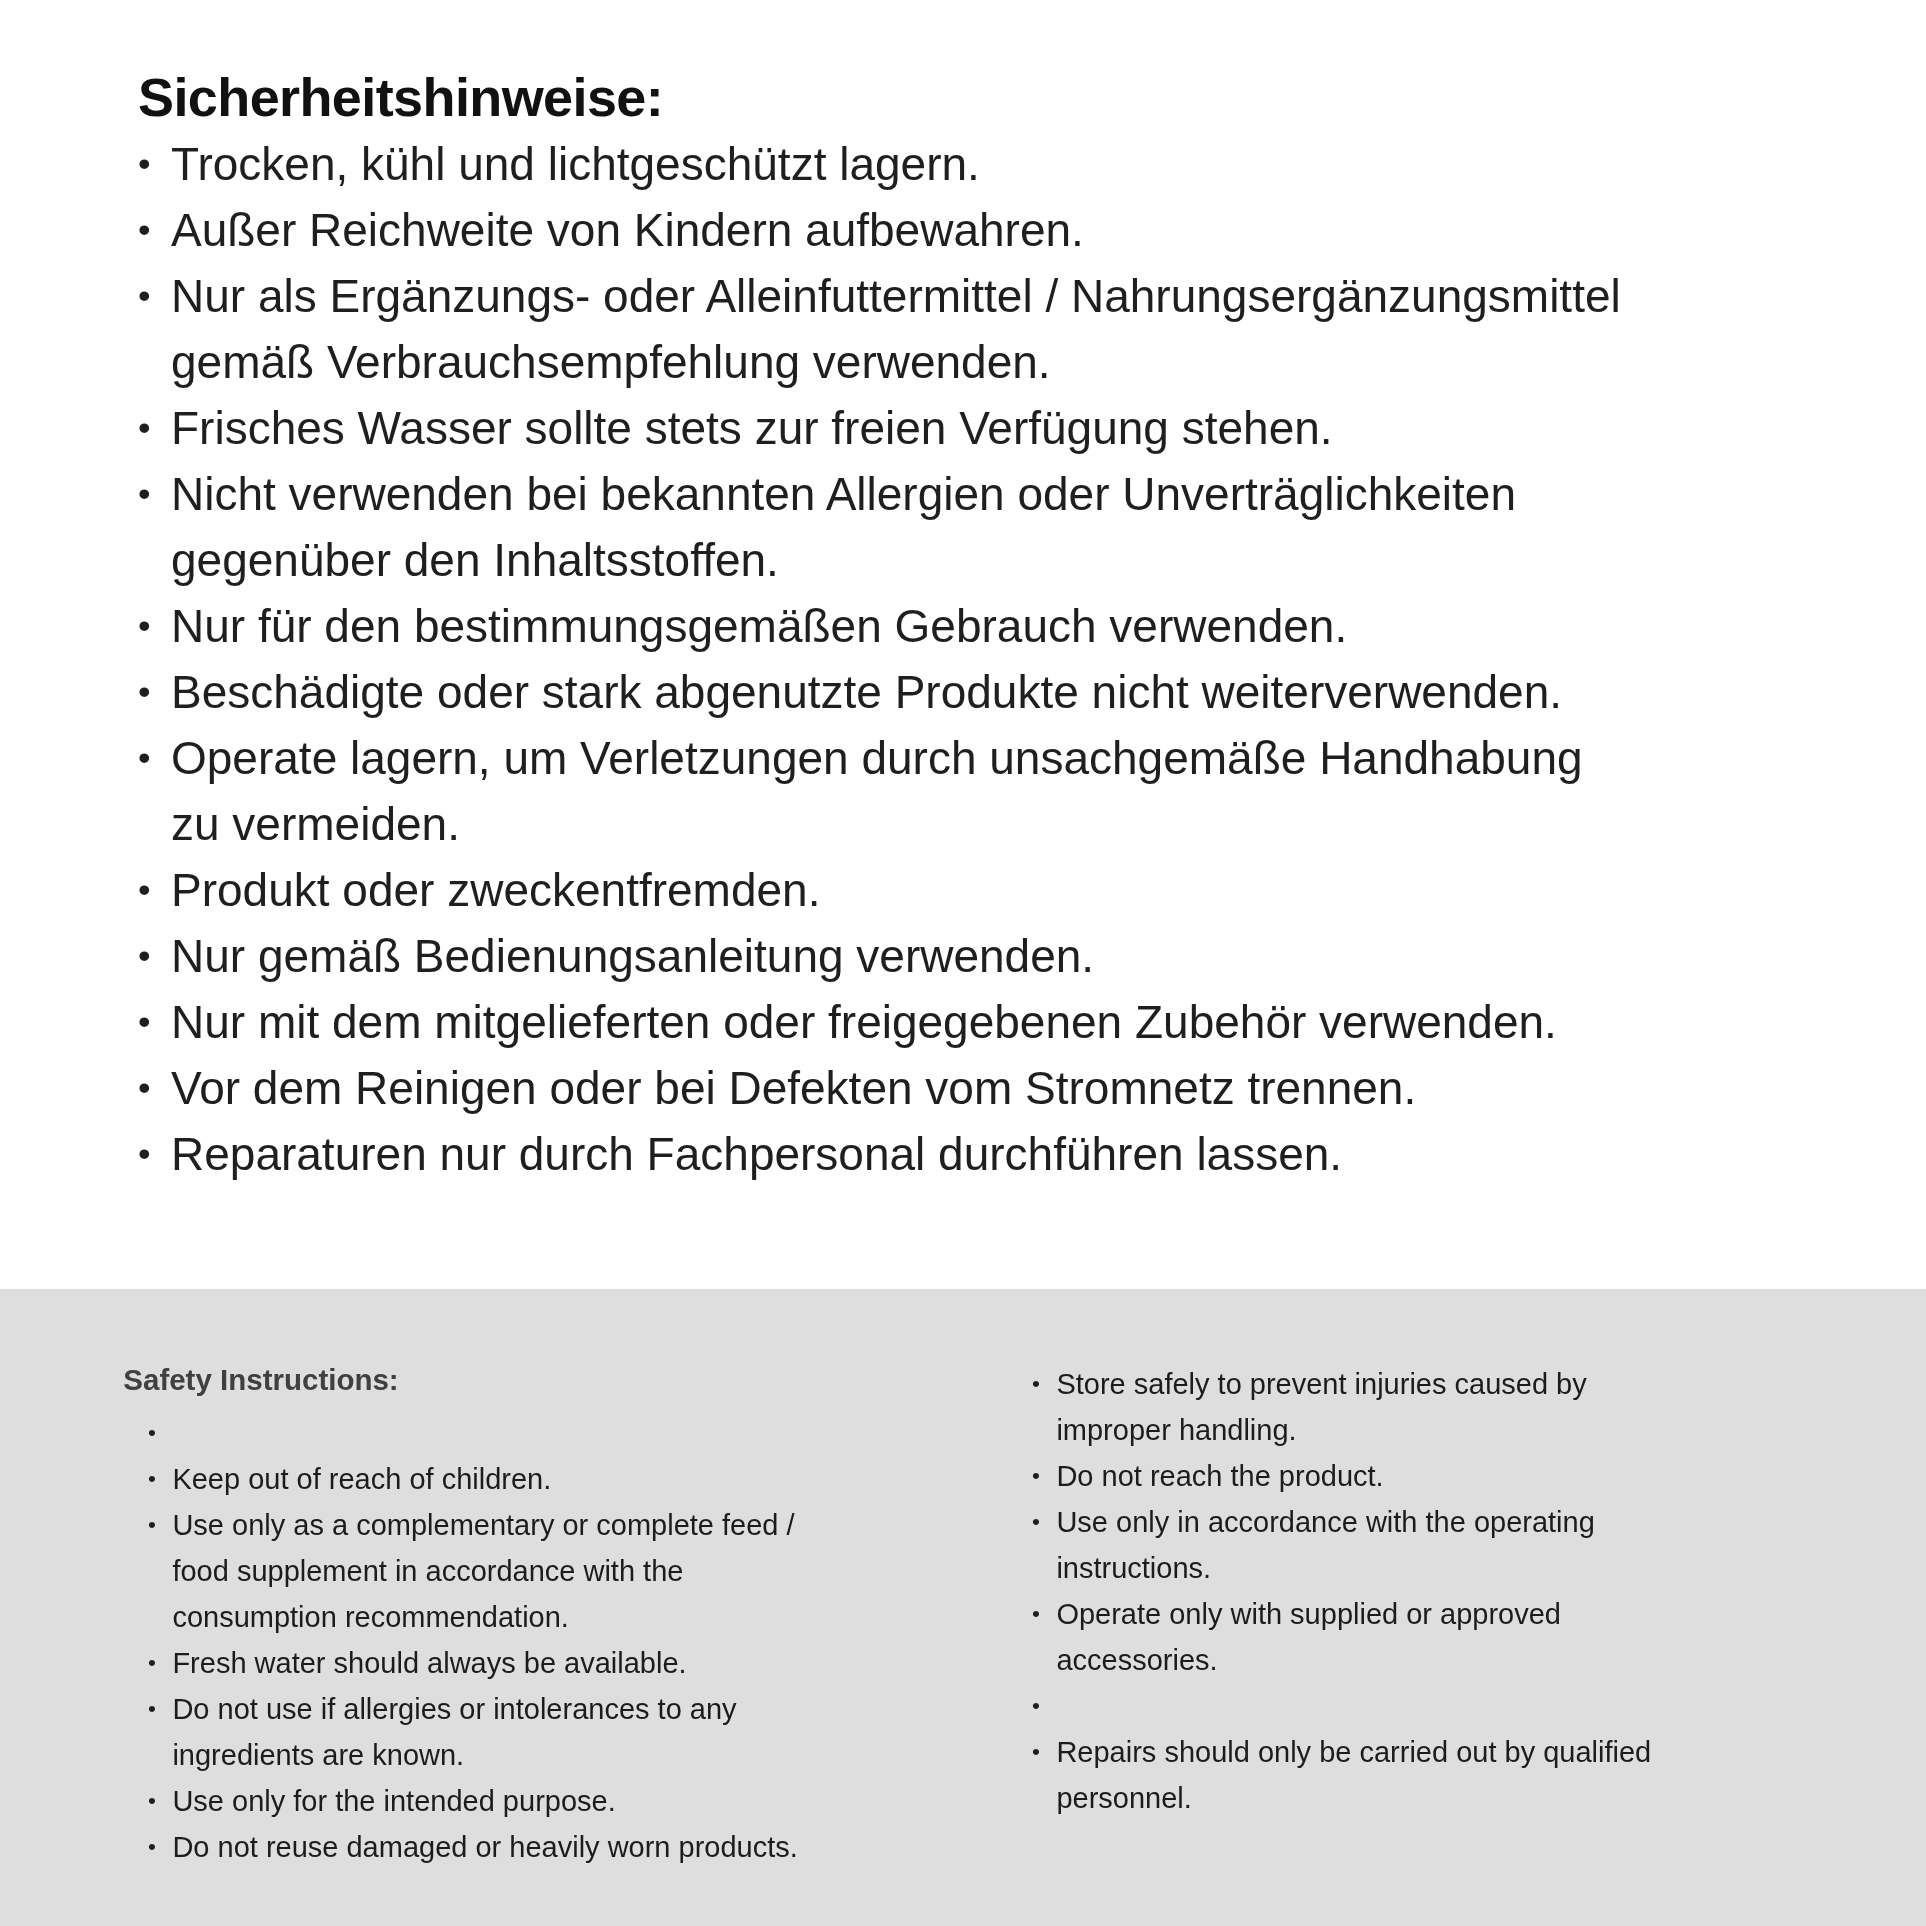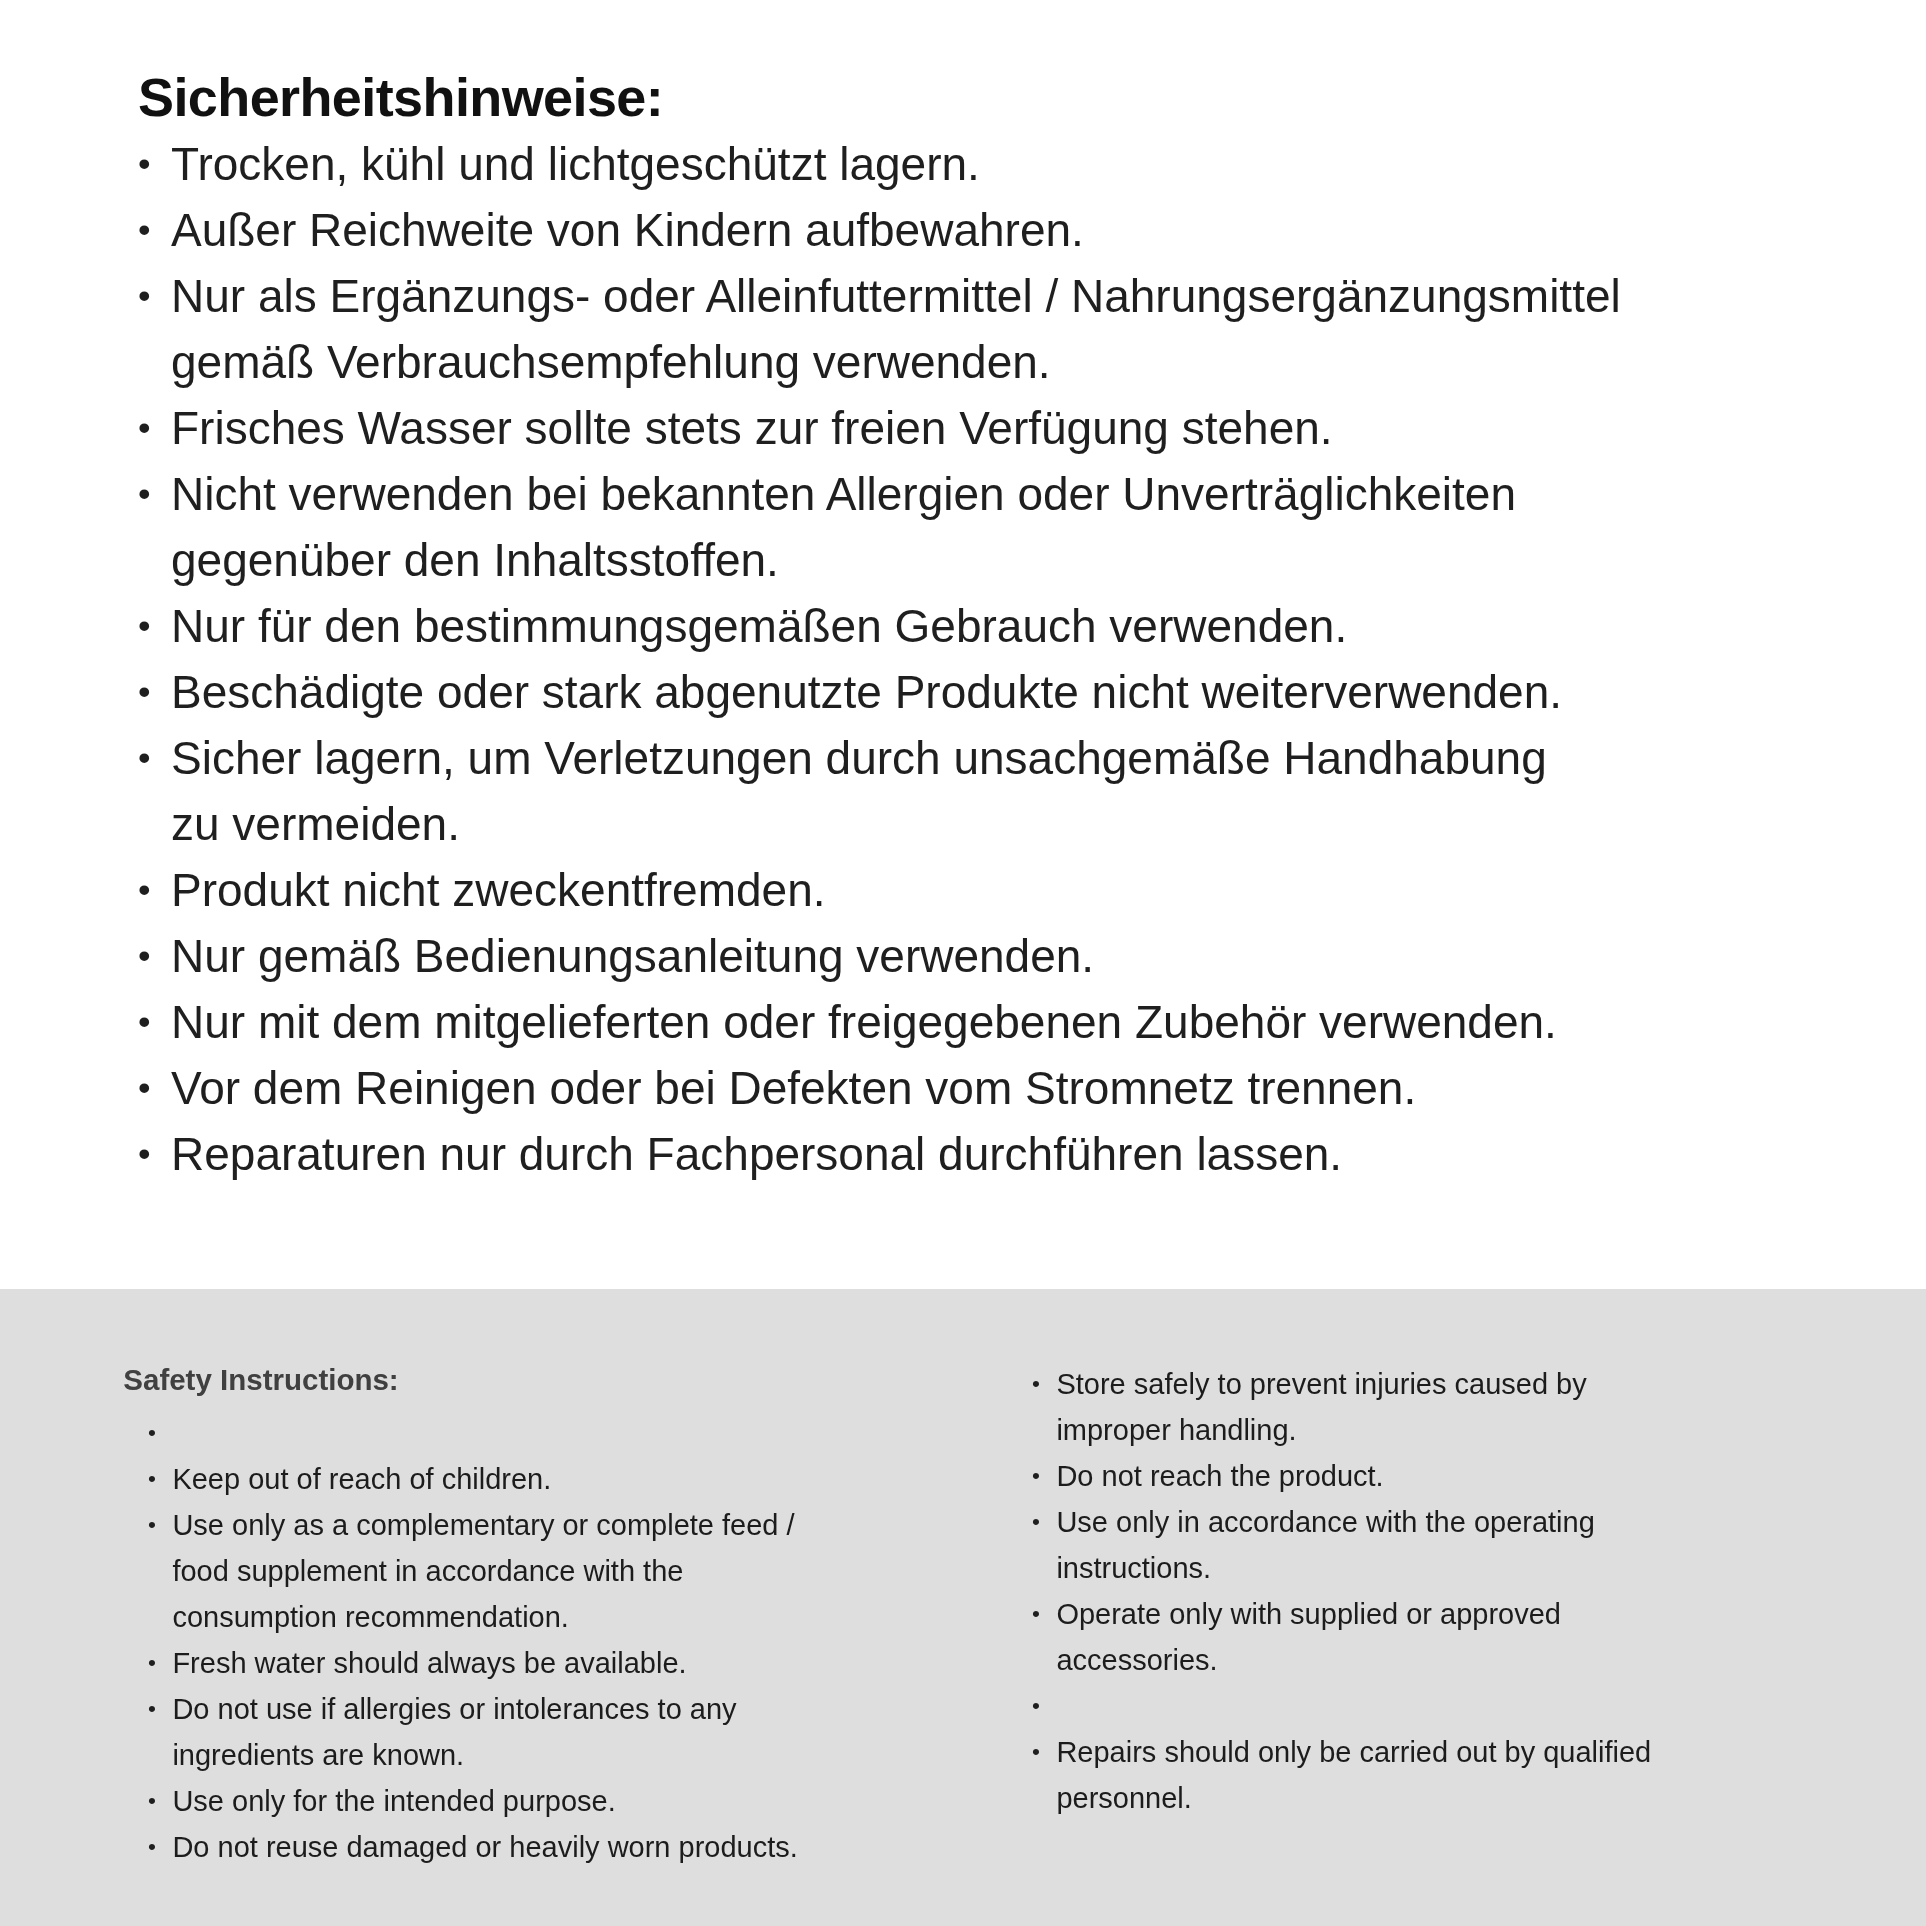--- a/index.html
+++ b/index.html
@@ -101,27 +101,27 @@
           <span class="itext">Nur für den bestimmungsgemäßen Gebrauch verwenden.</span>
         </li>
 
         <li class="row">
           <span class="bullet">•</span>
           <span class="itext">Beschädigte oder stark abgenutzte Produkte nicht weiterverwenden.</span>
         </li>
 
         <li class="row">
           <span class="bullet">•</span>
-          <span class="itext">Sicher lagern, um Verletzungen durch unsachgemäße Handhabung
+          <span class="itext">Operate lagern, um Verletzungen durch unsachgemäße Handhabung
 zu vermeiden.</span>
         </li>
 
         <li class="row">
           <span class="bullet">•</span>
-          <span class="itext">Produkt nicht zweckentfremden.</span>
+          <span class="itext">Produkt oder zweckentfremden.</span>
         </li>
 
         <li class="row">
           <span class="bullet">•</span>
           <span class="itext">Nur gemäß Bedienungsanleitung verwenden.</span>
         </li>
 
         <li class="row">
           <span class="bullet">•</span>
           <span class="itext">Nur mit dem mitgelieferten oder freigegebenen Zubehör verwenden.</span>

